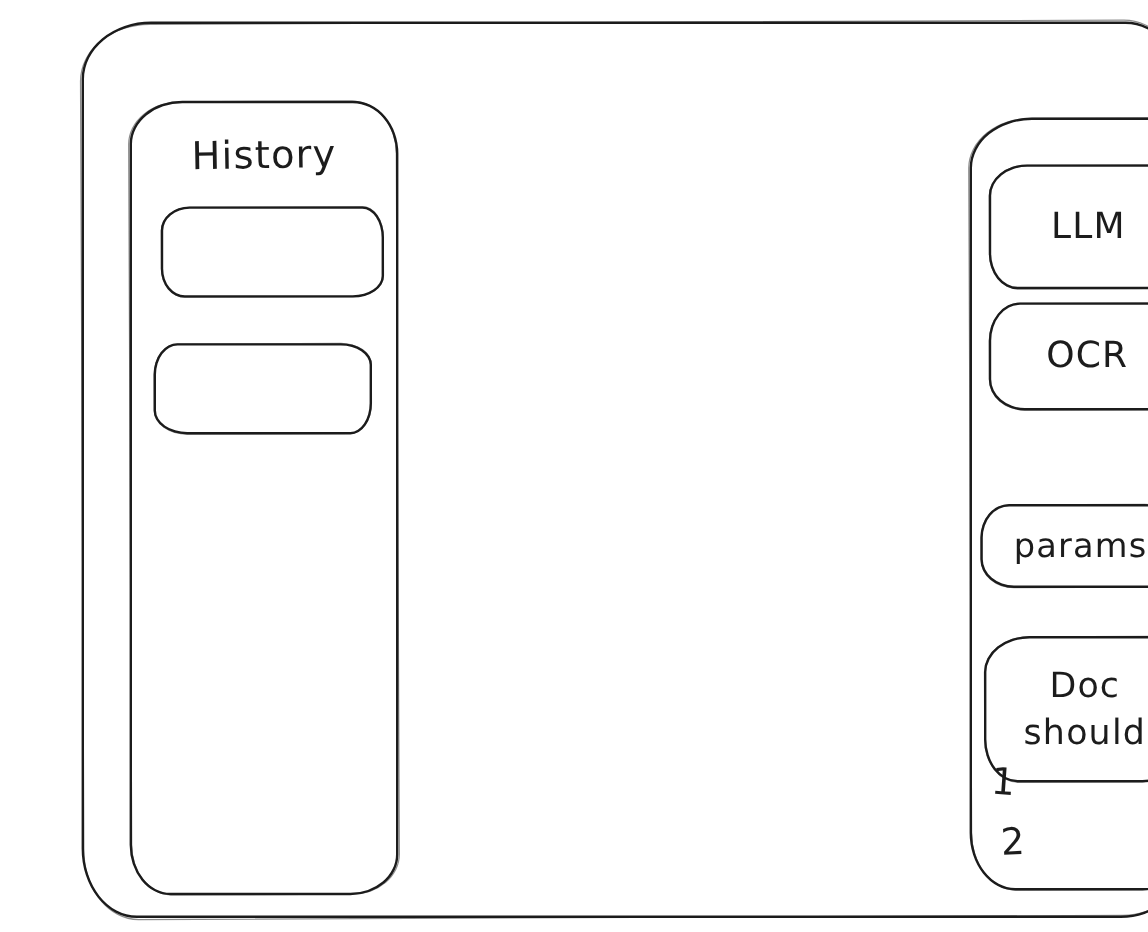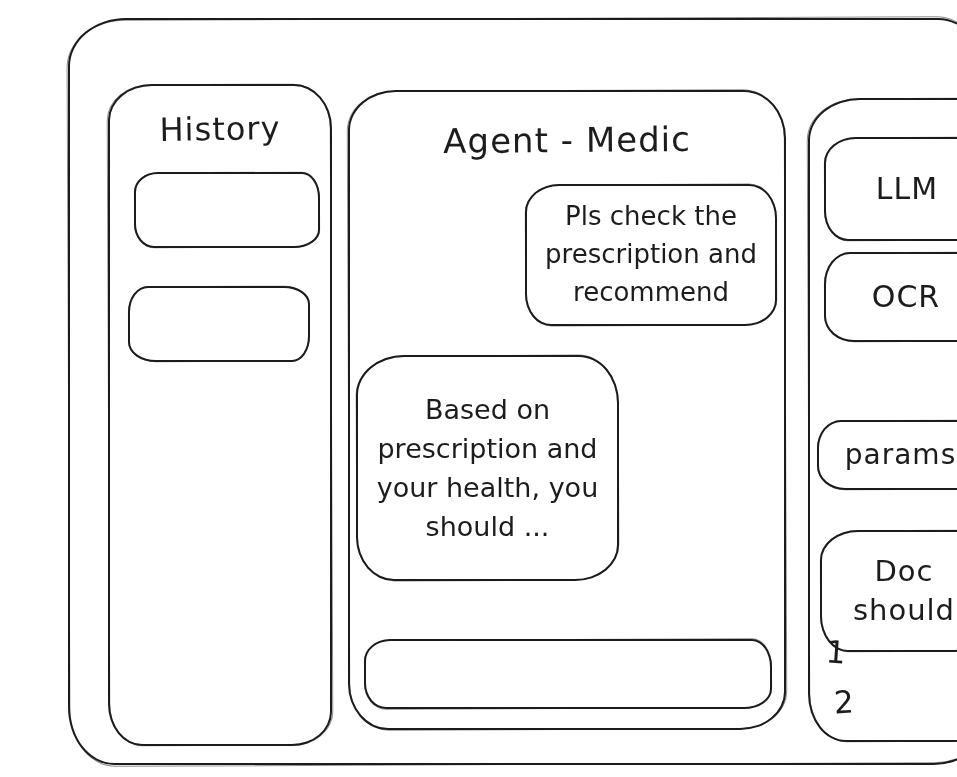--- a/index.html
+++ b/index.html
@@ -141,28 +141,20 @@
 
 <div class="canvas">
   <div class="sketch frame">
 
     <aside class="sketch history-panel">
       <div class="panel-title">History</div>
       <div class="sketch history-item item-0"></div>
       <div class="sketch history-item item-1"></div>
     </aside>
 
-    <main class="sketch chat-panel">
-      <div class="panel-title">Agent - Medic</div>
-      <div class="sketch bubble user">Pls check the prescription and recommend</div>
-      <div class="sketch bubble assistant">Based on prescription and your health, you should ...</div>
-      <div class="sketch input-wrap">
-        <input type="text" placeholder="" style="">
-      </div>
-    </main>
 
     <aside class="sketch tools-panel">
       <button class="sketch tool-btn llm">LLM</button>
       <button class="sketch tool-btn ocr">OCR</button>
       <button class="sketch tool-btn params">params</button>
       <button class="sketch tool-btn docsource">Doc should</button>
       <div class="doc-item item-0">1</div>
       <div class="doc-item item-1">2</div>
     </aside>
 

